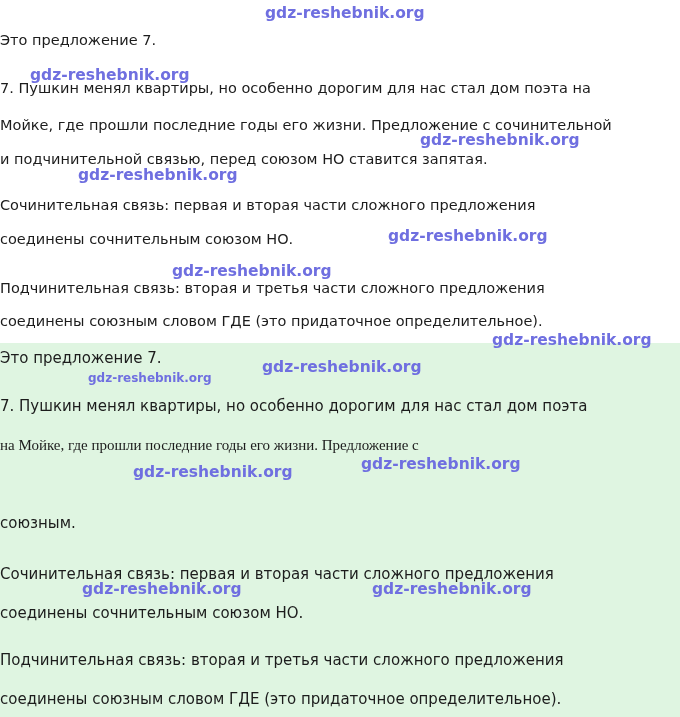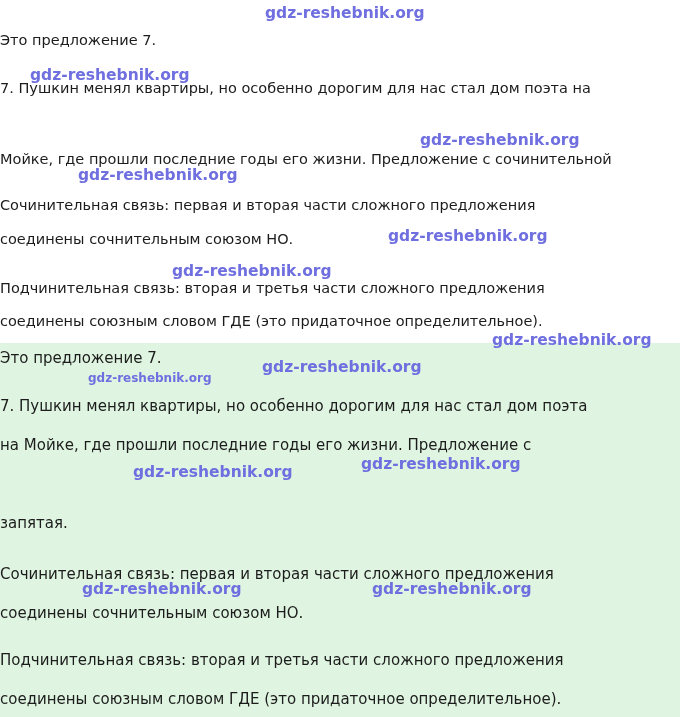--- a/index.html
+++ b/index.html
@@ -62,32 +62,33 @@
   .wm.sm  { font-size: 12px; }
 </style>
 </head>
 <body>
 
 <div class="page">
 
   <div class="section-white">
     <div class="txt" style="left:0px; top:33px;">Это предложение 7.</div>
     <div class="txt" style="left:0px; top:81px;">7. Пушкин менял квартиры, но особенно дорогим для нас стал дом поэта на</div>
-    <div class="txt" style="left:0px; top:118px;margin-top:34px;">Мойке, где прошли последние годы его жизни. Предложение с сочинительной</div>
+    <div class="txt" style="left:0px; top:118px;">Мойке, где прошли последние годы его жизни. Предложение с сочинительной</div>
+    <div class="txt" style="left:0px; top:152px;">и подчинительной связью, перед союзом НО ставится запятая.</div>
     <div class="txt" style="left:0px; top:198px;">Сочинительная связь: первая и вторая части сложного предложения</div>
     <div class="txt" style="left:0px; top:232px;">соединены сочнительным союзом НО.</div>
     <div class="txt" style="left:0px; top:281px;">Подчинительная связь: вторая и третья части сложного предложения</div>
     <div class="txt" style="left:0px; top:314px;">соединены союзным словом ГДЕ (это придаточное определительное).</div>
   </div>
 
   <div class="section-mint">
     <div class="txt mint" style="left:0px; top:8px;">Это предложение 7.</div>
     <div class="txt mint" style="left:0px; top:56px;">7. Пушкин менял квартиры, но особенно дорогим для нас стал дом поэта</div>
-    <div class="txt mint" style="left:0px; top:95px;">на Мойке, где прошли последние годы его жизни. Предложение с</div>
-    <div class="txt mint" style="left:0px; top:173px;">запятая.</div>
+    <div class="txt mint" style="left:0px; top:95px;font-family:Liberation Serif, serif;">на Мойке, где прошли последние годы его жизни. Предложение с</div>
+    <div class="txt mint" style="left:0px; top:173px;">союзным.</div>
     <div class="txt mint" style="left:0px; top:224px;">Сочинительная связь: первая и вторая части сложного предложения</div>
     <div class="txt mint" style="left:0px; top:263px;">соединены сочнительным союзом НО.</div>
     <div class="txt mint" style="left:0px; top:310px;">Подчинительная связь: вторая и третья части сложного предложения</div>
     <div class="txt mint" style="left:0px; top:349px;">соединены союзным словом ГДЕ (это придаточное определительное).</div>
   </div>
 
   <div class="wm big" style="left:265px; top:4px;">gdz-reshebnik.org</div>
   <div class="wm big" style="left:30px;  top:66px;">gdz-reshebnik.org</div>
   <div class="wm big" style="left:420px; top:131px;">gdz-reshebnik.org</div>
   <div class="wm big" style="left:78px;  top:166px;">gdz-reshebnik.org</div>

